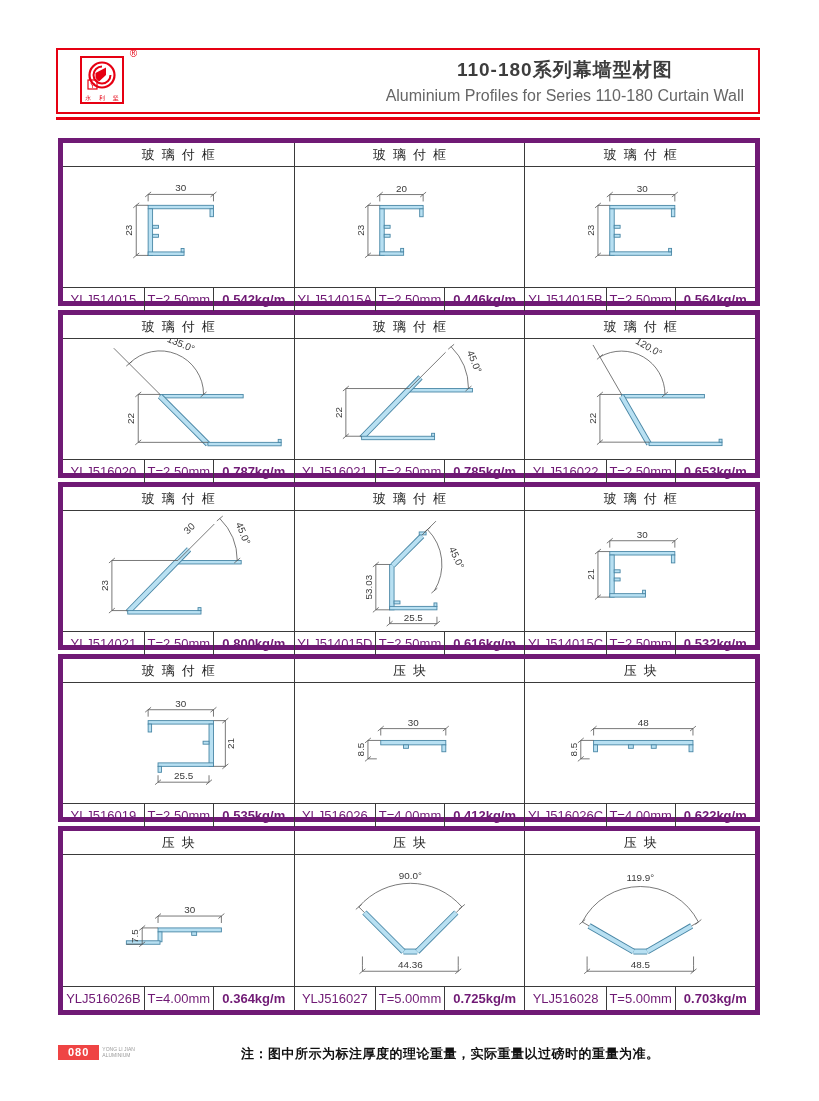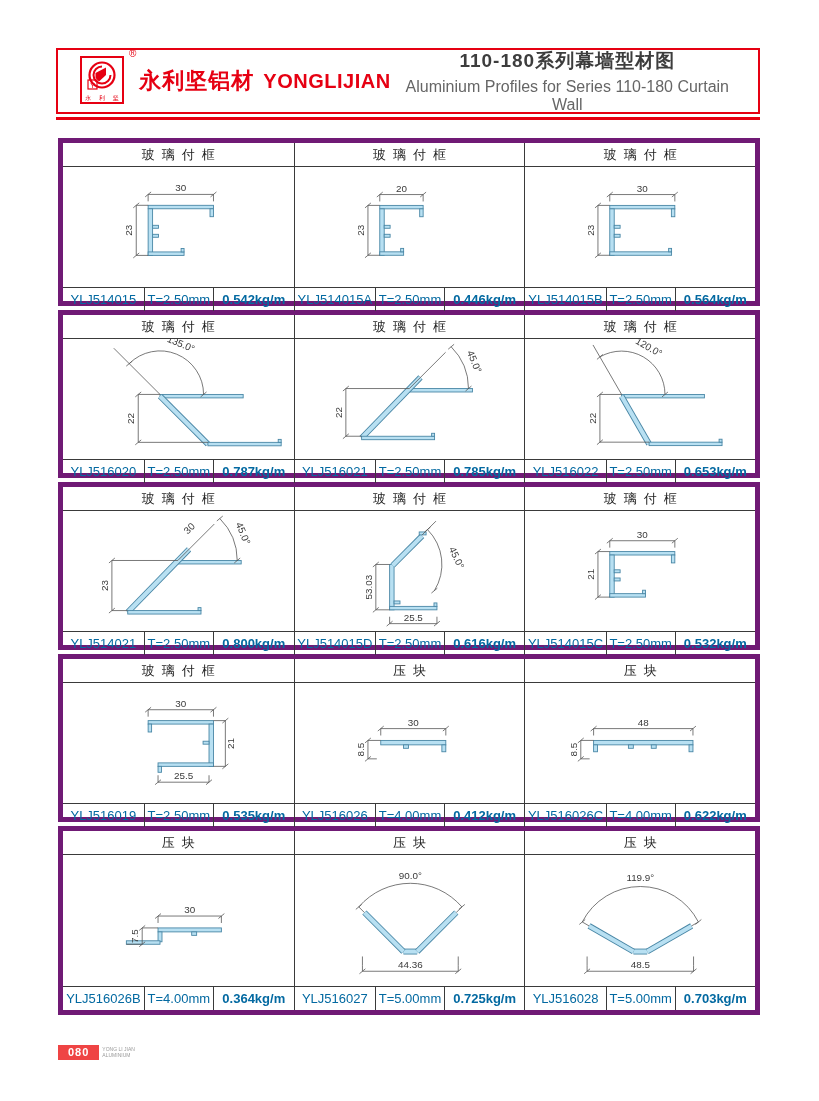--- a/index.html
+++ b/index.html
@@ -28,21 +28,21 @@
   .grid{position:absolute;left:58px;top:138px;width:702px;}
   .row-block{border:5px solid #701a75;display:grid;grid-template-columns:1fr 1fr 1fr;
              margin-bottom:4px;height:168px;box-sizing:border-box;background:#fff;}
   .row-block.tall{height:189px;}
   .cell{display:flex;flex-direction:column;border-left:1px solid #3a3a3a;min-width:0;}
   .cell:first-child{border-left:none;}
   .cell-title{height:23px;line-height:23px;text-align:center;border-bottom:1px solid #3a3a3a;
               font-size:13px;color:#1e1e1e;letter-spacing:7px;text-indent:7px;}
   .cell-draw{flex:1;overflow:hidden;}
   .cell-draw svg{width:100%;height:100%;display:block;}
-  .cell-info{height:23px;border-top:1px solid #3a3a3a;display:flex;font-size:13px;color:#0369a1;}
+  .cell-info{height:23px;border-top:1px solid #3a3a3a;display:flex;font-size:13px;color:#701a75;}
   .ci{display:flex;align-items:center;justify-content:center;box-sizing:border-box;}
   .ci-model{width:35%;}
   .ci-thick{width:30%;border-left:1px solid #3a3a3a;}
   .ci-weight{width:35%;border-left:1px solid #3a3a3a;font-weight:bold;}
   .dt{font-size:10px;fill:#3a3a3a;font-family:"Liberation Sans",sans-serif;}
 
   
   .footer{position:absolute;left:58px;top:1045px;width:702px;display:flex;align-items:flex-start;}
   .badge-num{background:#ef4444;color:#fff;font-weight:bold;font-size:11px;
              padding:1px 10px 2px 10px;letter-spacing:1px;}
@@ -62,23 +62,20 @@
             <circle cx="17" cy="15" r="12.5" fill="none" stroke="#e60012" stroke-width="2.2"></circle>
             <path d="M17 6.5 a8.5 8.5 0 1 0 8.5 8.5" fill="none" stroke="#e60012" stroke-width="2"></path>
             <path d="M10.5 13 L21 7.5 L21 15 L14 21.5 L10.5 18 Z" fill="#e60012"></path>
             <rect x="3" y="20" width="9" height="9" fill="none" stroke="#e60012" stroke-width="1.2"></rect>
             <text x="7.5" y="27.5" font-size="7" fill="#e60012" text-anchor="middle" font-family="Liberation Sans, sans-serif">Y</text>
           </svg>
         </div>
         <div class="logo-chars">永 利 坚</div>
       </div>
       <div class="reg-mark">®</div>
-    </div>
-    <div class="brand">
-      <span class="brand-cn">永利坚铝材</span><span class="brand-en">YONGLIJIAN</span>
     </div>
     <div class="head-right">
       <div class="title-cn">110-180系列幕墙型材图</div>
       <div class="title-en">Aluminium Profiles for Series 110-180 Curtain Wall</div>
     </div>
   </div>
   <div class="red-rule"></div>
 
   <div class="grid" id="grid">
       <div class="row-block">
@@ -549,14 +546,15 @@
         </div>
       </div>
     </div>
 
   <div class="footer">
     <div class="badge-num">080</div>
     <div class="badge-txt">
       <div>YONG LI JIAN</div>
       <div>ALUMINIUM</div>
     </div>
+    <div class="note">注：图中所示为标注厚度的理论重量，实际重量以过磅时的重量为准。</div>
   </div>
 </div>
 
 </body></html>

